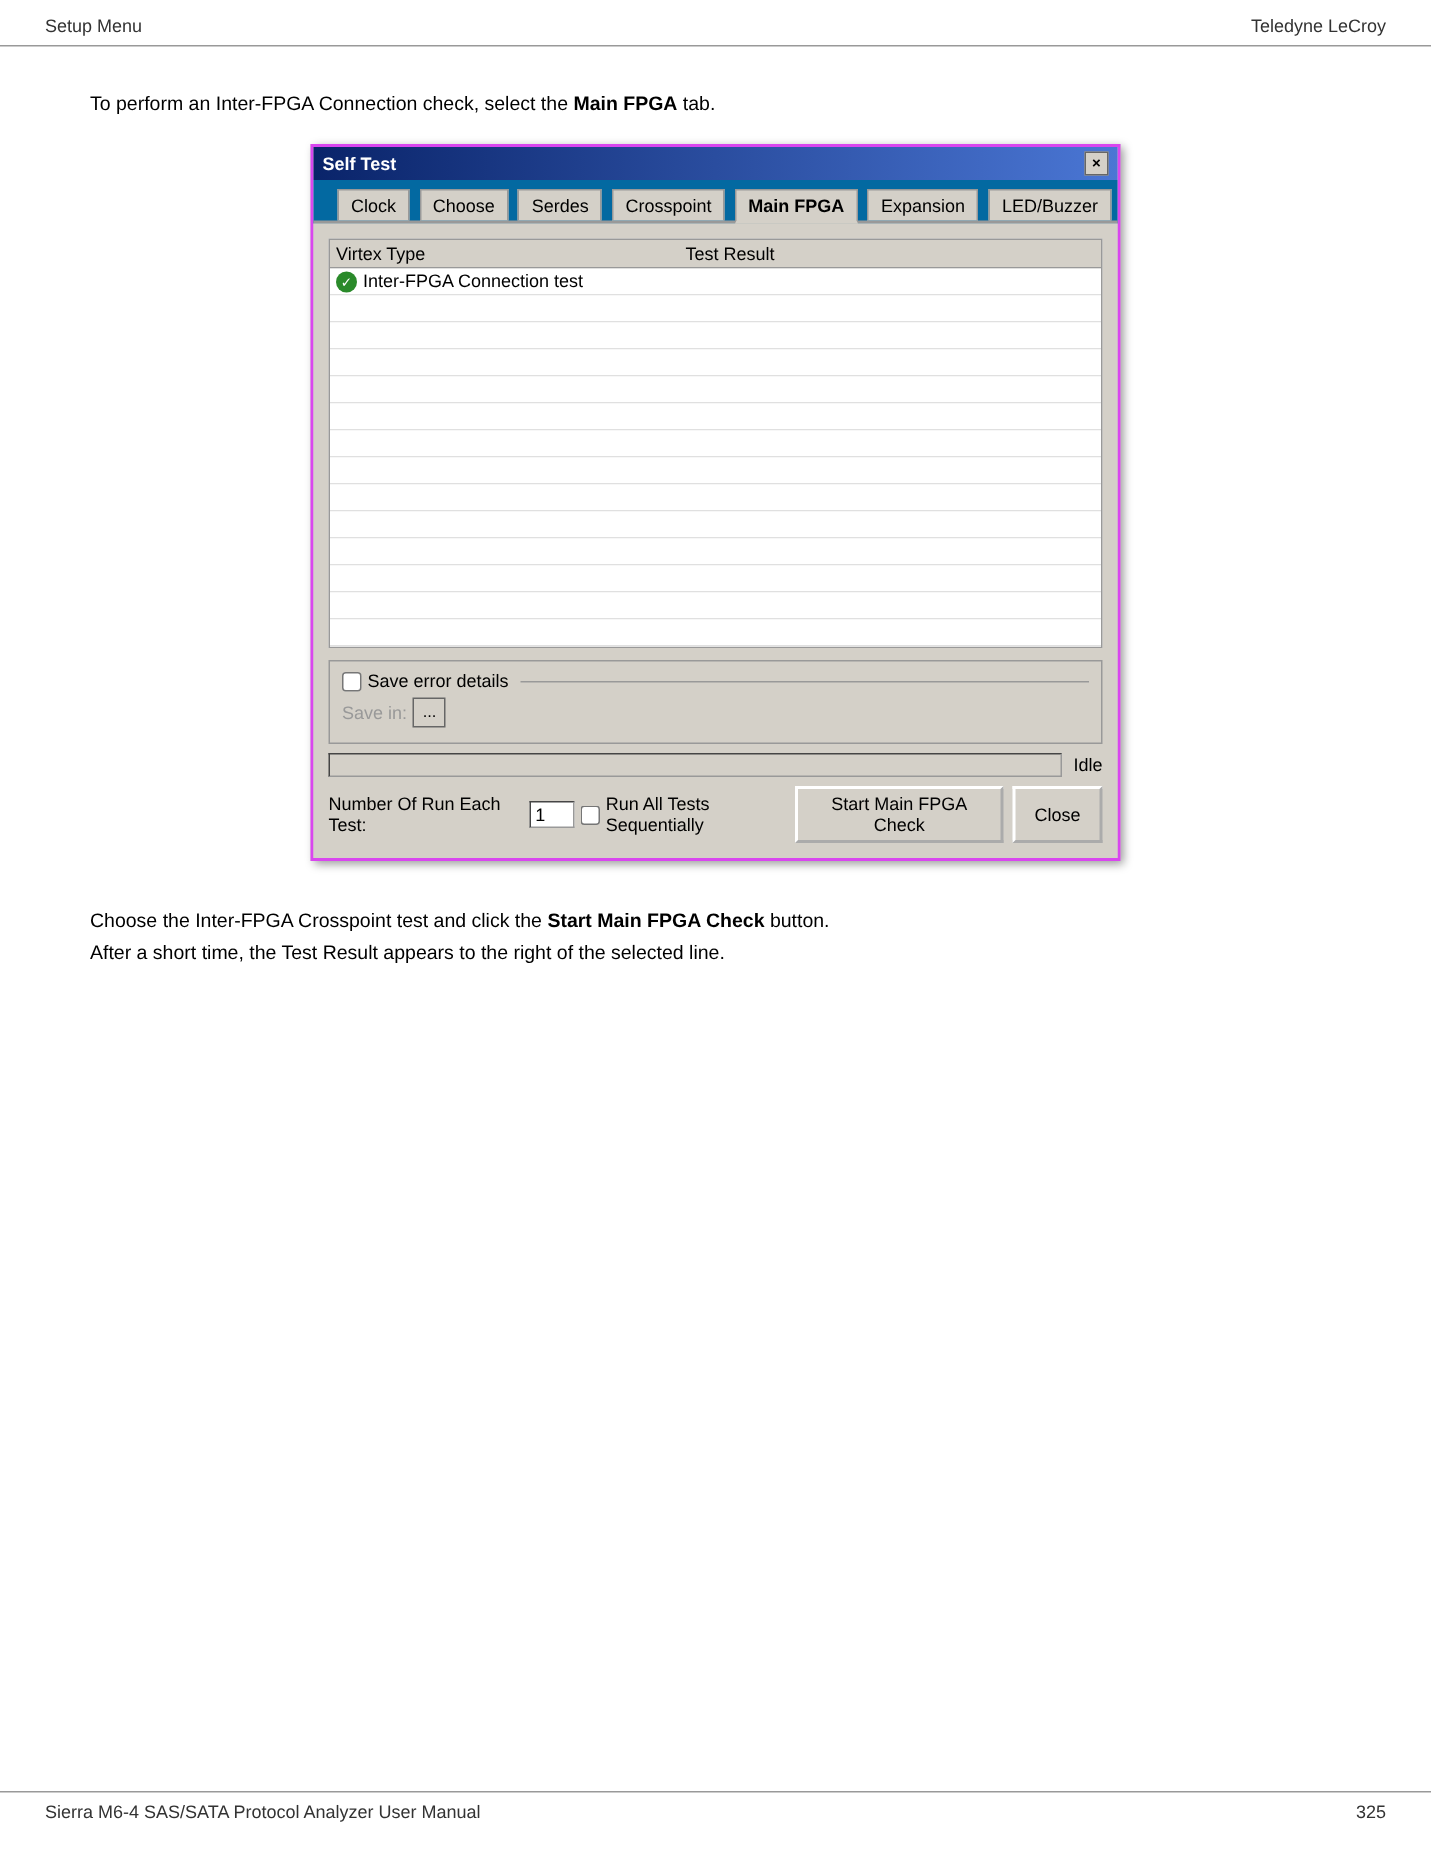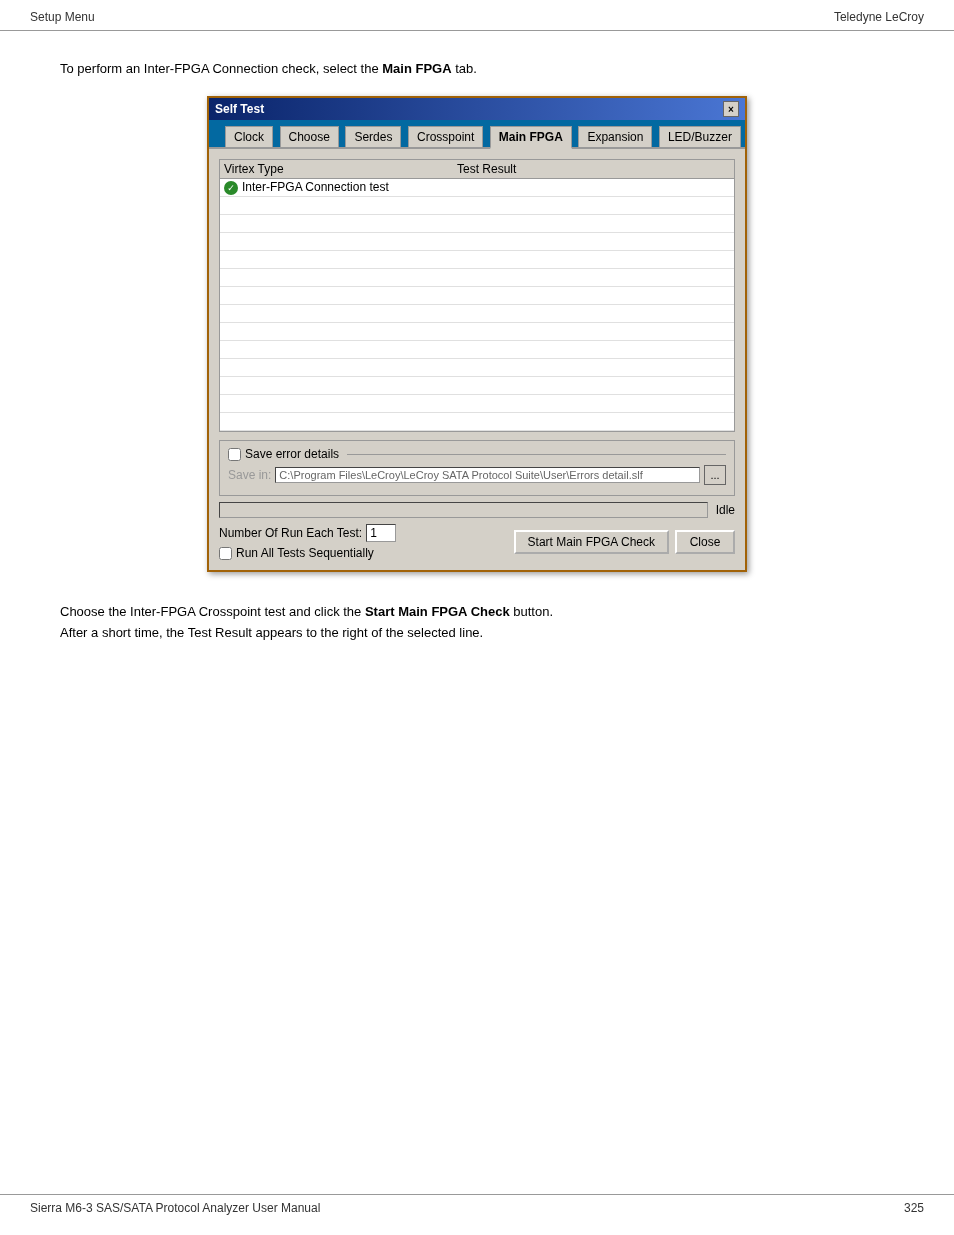--- a/index.html
+++ b/index.html
@@ -47,21 +47,21 @@
       font-size: 13px;
       margin-bottom: 20px;
     }
 
     .intro-text strong {
       font-weight: bold;
     }
 
     
     .dialog-window {
-      border: 2px solid #a16207;
+      border: 2px solid #d946ef;
       background: #d4d0c8;
       width: 540px;
       margin: 0 auto 30px auto;
       box-shadow: 2px 2px 6px rgba(0,0,0,0.4);
     }
 
     .dialog-titlebar {
       background: linear-gradient(to right, #0a246a, #4a76d4);
       color: white;
       padding: 3px 6px;
@@ -302,21 +302,20 @@
 
     
     .section-divider {
       border: none;
       border-top: 1px solid #999;
       margin: 4px 0;
     }
 
     .bottom-left-controls {
       display: flex;
-      flex-direction: column;
       gap: 4px;
     }
 
     .outro-text {
       font-size: 13px;
       margin-top: 20px;
       line-height: 1.6;
     }
 
     .outro-text strong {
@@ -440,21 +439,20 @@
 
       <div class="save-section">
         <div class="save-error-label">
           <input type="checkbox" style="">
           <span>Save error details</span>
           <hr class="section-divider" style="flex:1; margin-left:4px;">
         </div>
 
         <div class="save-in-row">
           <span style="color:#999;">Save in:</span>
-          <input class="save-in-input" type="text" value="C:\Program Files\LeCroy\LeCroy SATA Protocol Suite\User\Errors detail.slf" style="">
           <div class="browse-btn">...</div>
         </div>
 
       </div>
 
       <div class="progress-area">
         <div class="progress-bar"></div>
         <span class="status-label">Idle</span>
       </div>
 
@@ -480,15 +478,15 @@
   </div>
 
   <p class="outro-text">
     <span>Choose the Inter-FPGA Crosspoint test and click the </span><strong>Start Main FPGA Check</strong><span> button.</span><br>
     <span>After a short time, the Test Result appears to the right of the selected line.</span>
   </p>
 
 </div>
 
 <div class="page-footer">
-  <span>Sierra M6-3 SAS/SATA Protocol Analyzer User Manual</span>
+  <span>Sierra M6-4 SAS/SATA Protocol Analyzer User Manual</span>
   <span>325</span>
 </div>
 
 </body></html>

